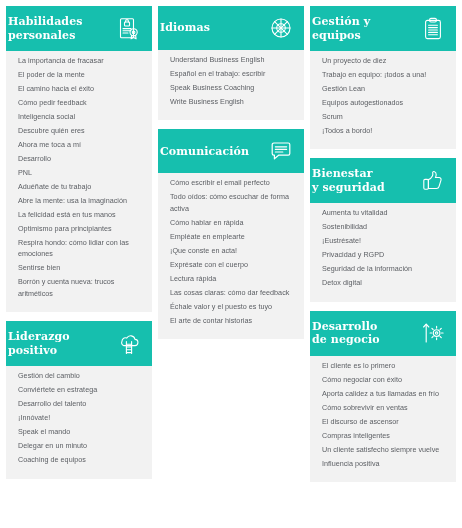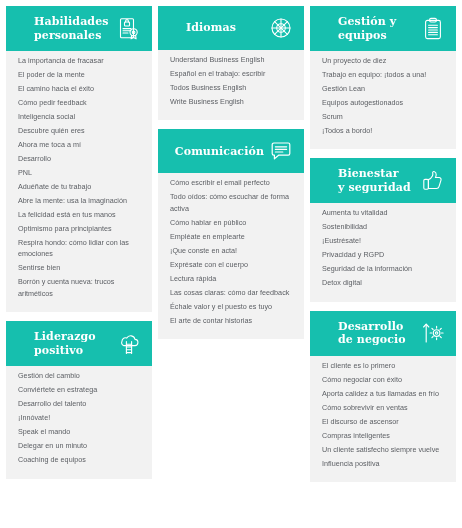--- a/index.html
+++ b/index.html
@@ -25,21 +25,21 @@
   .card {
     background: #f2f2f2;
     break-inside: avoid;
     page-break-inside: avoid;
     margin: 0 0 9px 0;
     width: 100%;
     display: inline-block;
   }
   .card-header {
     background: #16bfae;
-    padding: 9px 10px 9px 28px;
+    padding: 9px 10px 9px 2px;
     display: flex;
     align-items: center;
     justify-content: flex-end;
     min-height: 31px;
     box-sizing: border-box;
   }
   .card-title {
     color: #ffffff;
     font-family: "DejaVu Serif", serif;
     font-weight: bold;
@@ -136,34 +136,34 @@
           <svg viewBox="0 0 24 24" fill="none" stroke="#ffffff" stroke-width="1.1" stroke-linecap="round" stroke-linejoin="round">
             <circle cx="12" cy="12" r="9"></circle>
             <path d="M12 3v18M3 12h18"></path>
             <path d="M5.6 5.6l12.8 12.8M18.4 5.6L5.6 18.4"></path>
             <circle cx="12" cy="12" r="4.3"></circle>
           </svg>
         </span>
       </div><div class="card-body">
         <p class="item">Understand Business English</p>
         <p class="item">Español en el trabajo: escribir</p>
-        <p class="item">Todos Business English</p>
+        <p class="item">Speak Business Coaching</p>
         <p class="item">Write Business English</p>
       </div></div><div class="card"><div class="card-header">
         <h2 class="card-title">Comunicación</h2>
         <span class="card-icon">
           <svg viewBox="0 0 24 24" fill="none" stroke="#ffffff" stroke-width="1.2" stroke-linecap="round" stroke-linejoin="round">
             <path d="M3.2 5.6a1.6 1.6 0 0 1 1.6-1.6h14.4a1.6 1.6 0 0 1 1.6 1.6v9a1.6 1.6 0 0 1-1.6 1.6H9.6l-4.2 3.6v-3.6h-.6a1.6 1.6 0 0 1-1.6-1.6z"></path>
             <path d="M6.4 7.8h11.2M6.4 10.4h11.2M6.4 13h7.4"></path>
           </svg>
         </span>
       </div><div class="card-body">
         <p class="item">Cómo escribir el email perfecto</p>
         <p class="item">Todo oídos: cómo escuchar de forma activa</p>
-        <p class="item">Cómo hablar en público</p>
+        <p class="item">Cómo hablar en rápida</p>
         <p class="item">Empléate en emplearte</p>
         <p class="item">¡Que conste en acta!</p>
         <p class="item">Exprésate con el cuerpo</p>
         <p class="item">Lectura rápida</p>
         <p class="item">Las cosas claras: cómo dar feedback</p>
         <p class="item">Échale valor y el puesto es tuyo</p>
         <p class="item">El arte de contar historias</p>
       </div></div><div class="card"><div class="card-header">
         <h2 class="card-title">Gestión y equipos</h2>
         <span class="card-icon">

